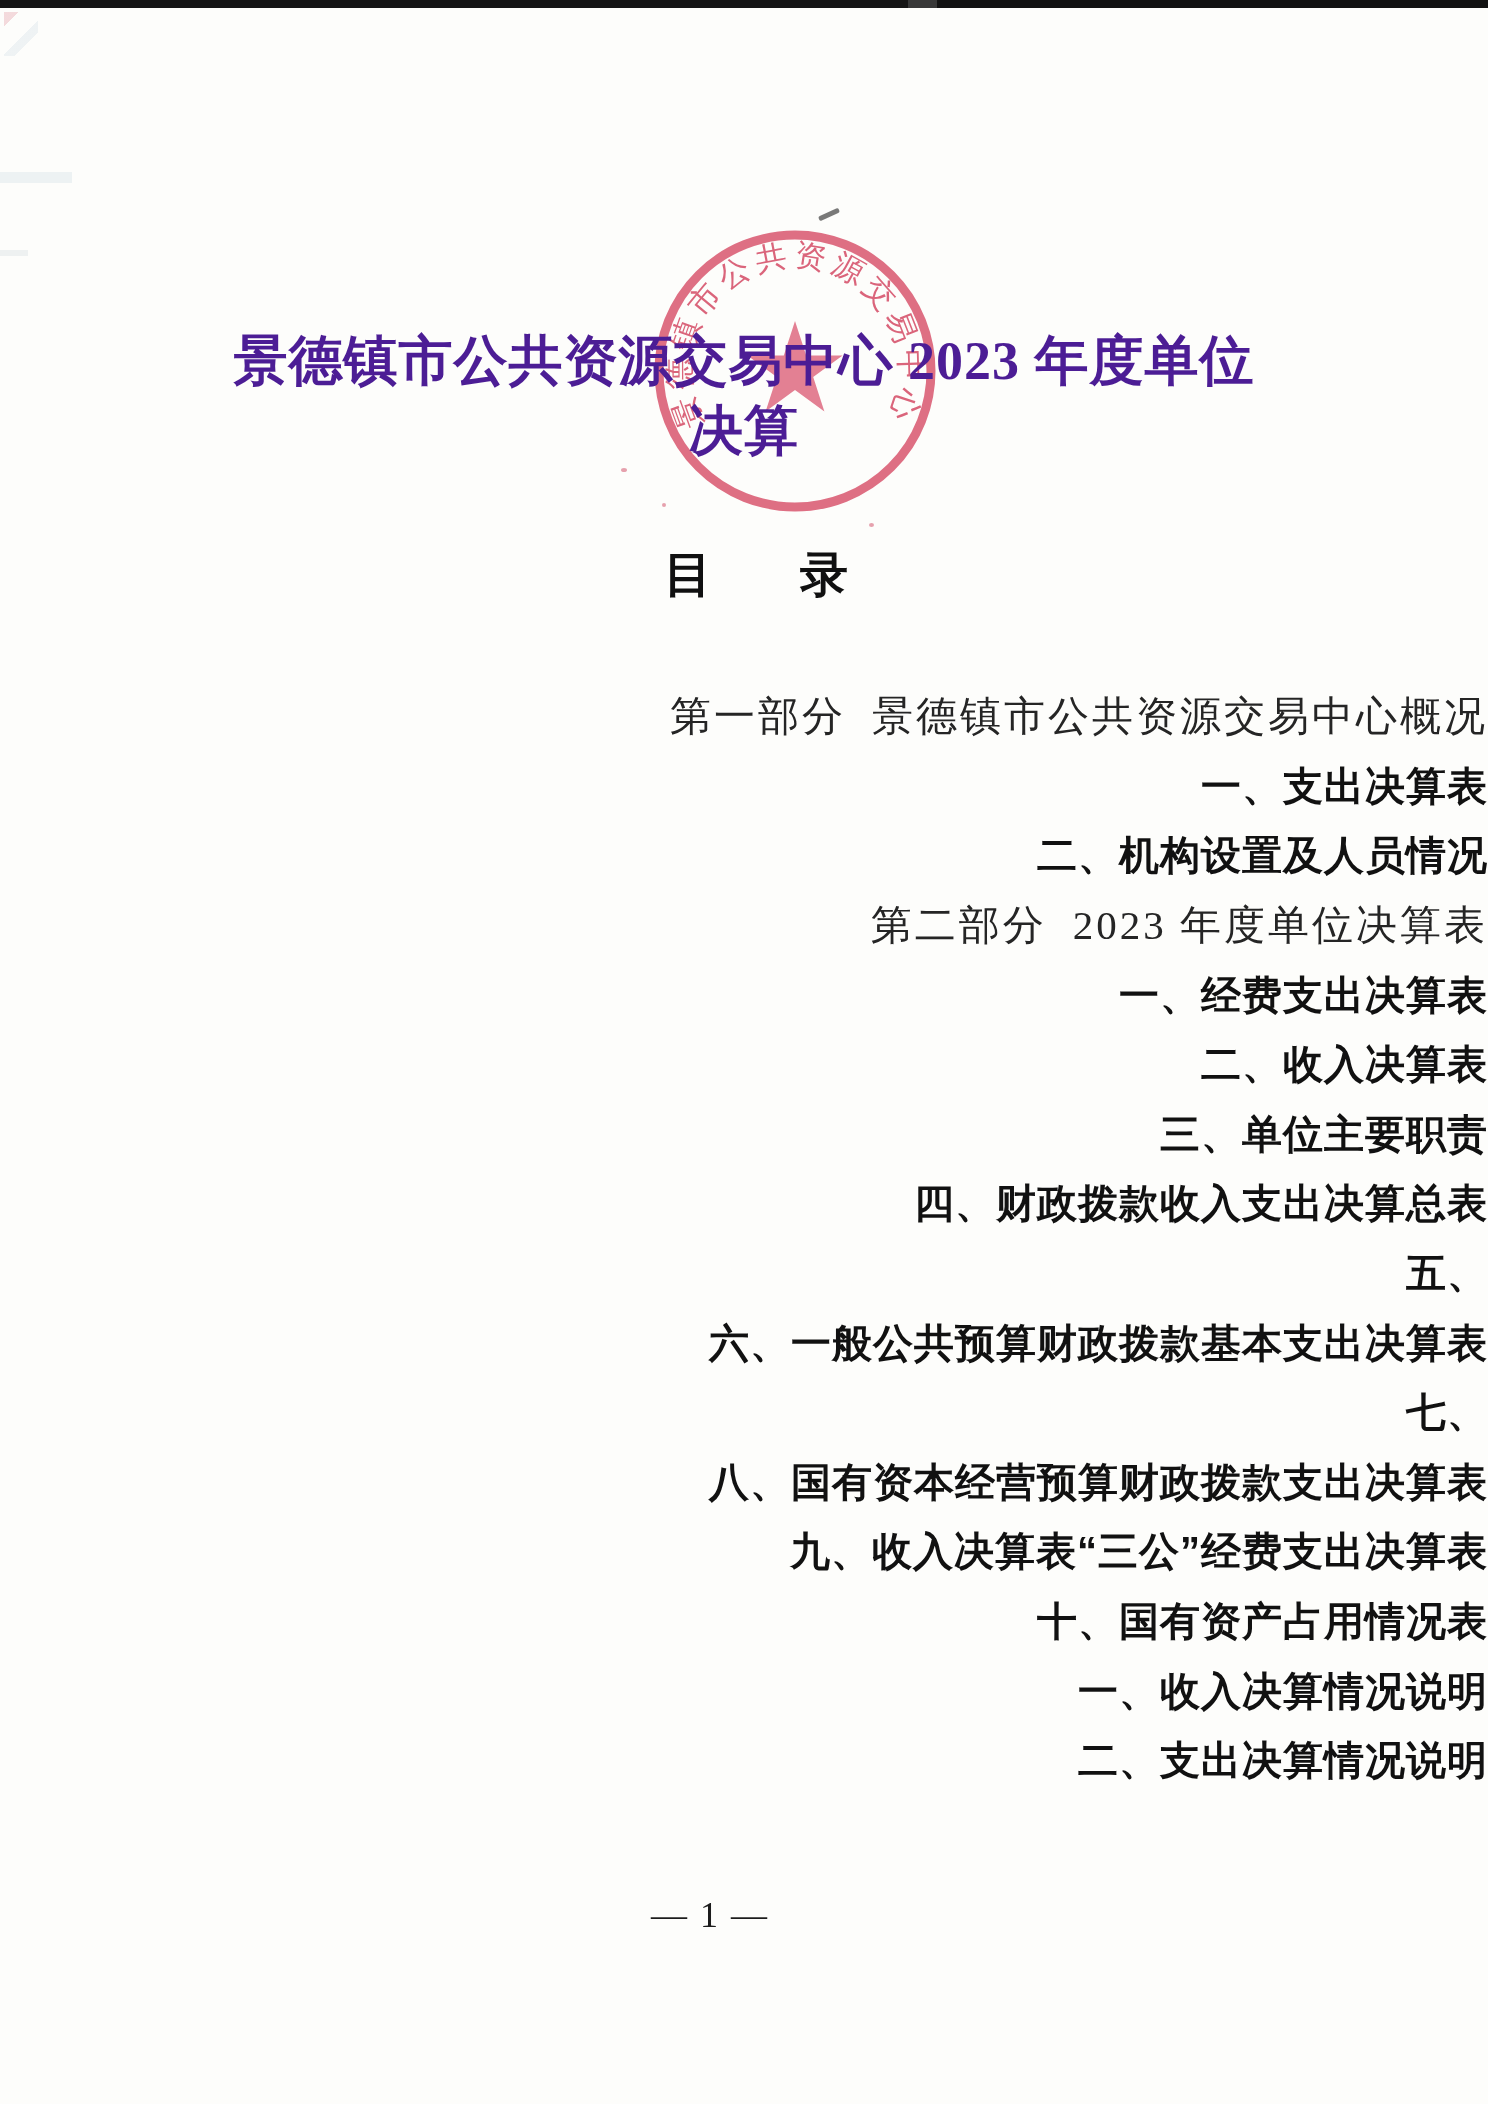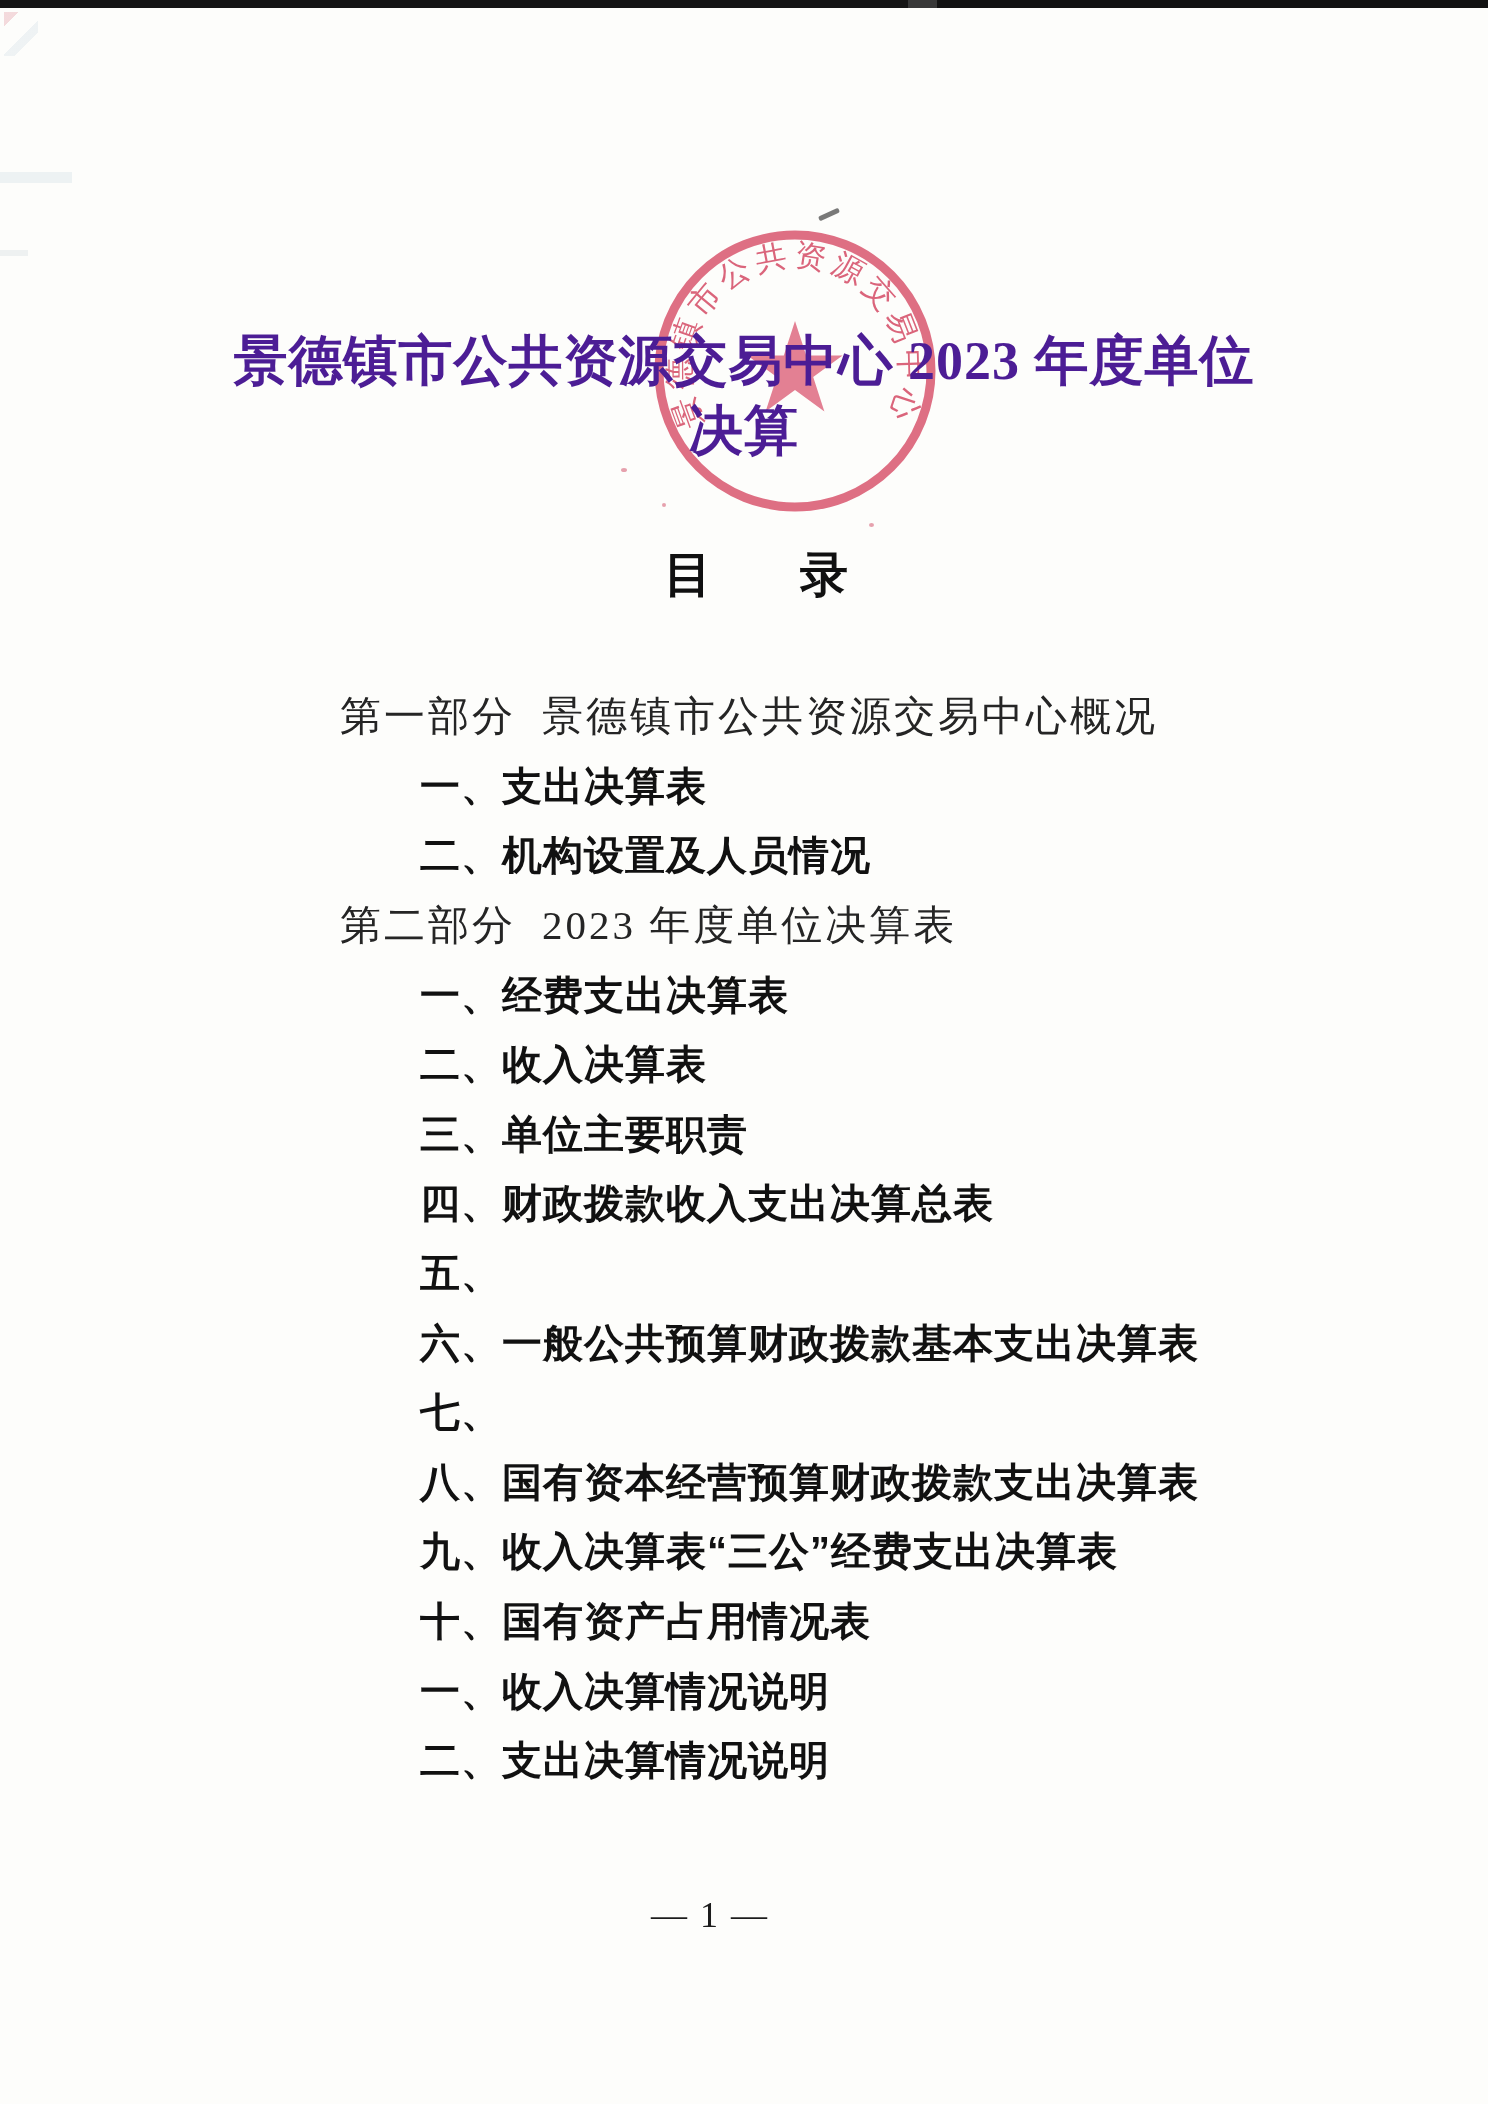--- a/index.html
+++ b/index.html
@@ -38,21 +38,21 @@
     text-align:center;z-index:2;
     font-weight:700;font-size:54px;line-height:70px;letter-spacing:1px;color:#4c1d95;
   }
   .toc-heading{
     position:absolute;left:0;top:540px;width:1488px;height:70px;z-index:2;
     display:flex;justify-content:center;align-items:center;gap:88px;
     font-weight:700;font-size:48px;color:#101010;
     transform:translateX(12px);
   }
   .toc{position:absolute;left:0;top:682px;width:1488px;z-index:2;}
-  .toc-line{height:69.6px;display:flex;align-items:center;white-space:nowrap;}
+  .toc-line{height:69.6px;display:flex;align-items:center;white-space:nowrap;justify-content:flex-end;}
   .toc-line.section{
     padding-left:340px;
     font-family:"Liberation Serif","DejaVu Serif",serif;
     font-size:41px;letter-spacing:3px;color:#252525;font-weight:400;
   }
   .toc-line.section .num{margin-right:26px;}
   .toc-line.item{
     padding-left:420px;
     font-family:"Liberation Sans","DejaVu Sans",sans-serif;
     font-weight:700;font-size:40px;letter-spacing:1px;color:#111;

